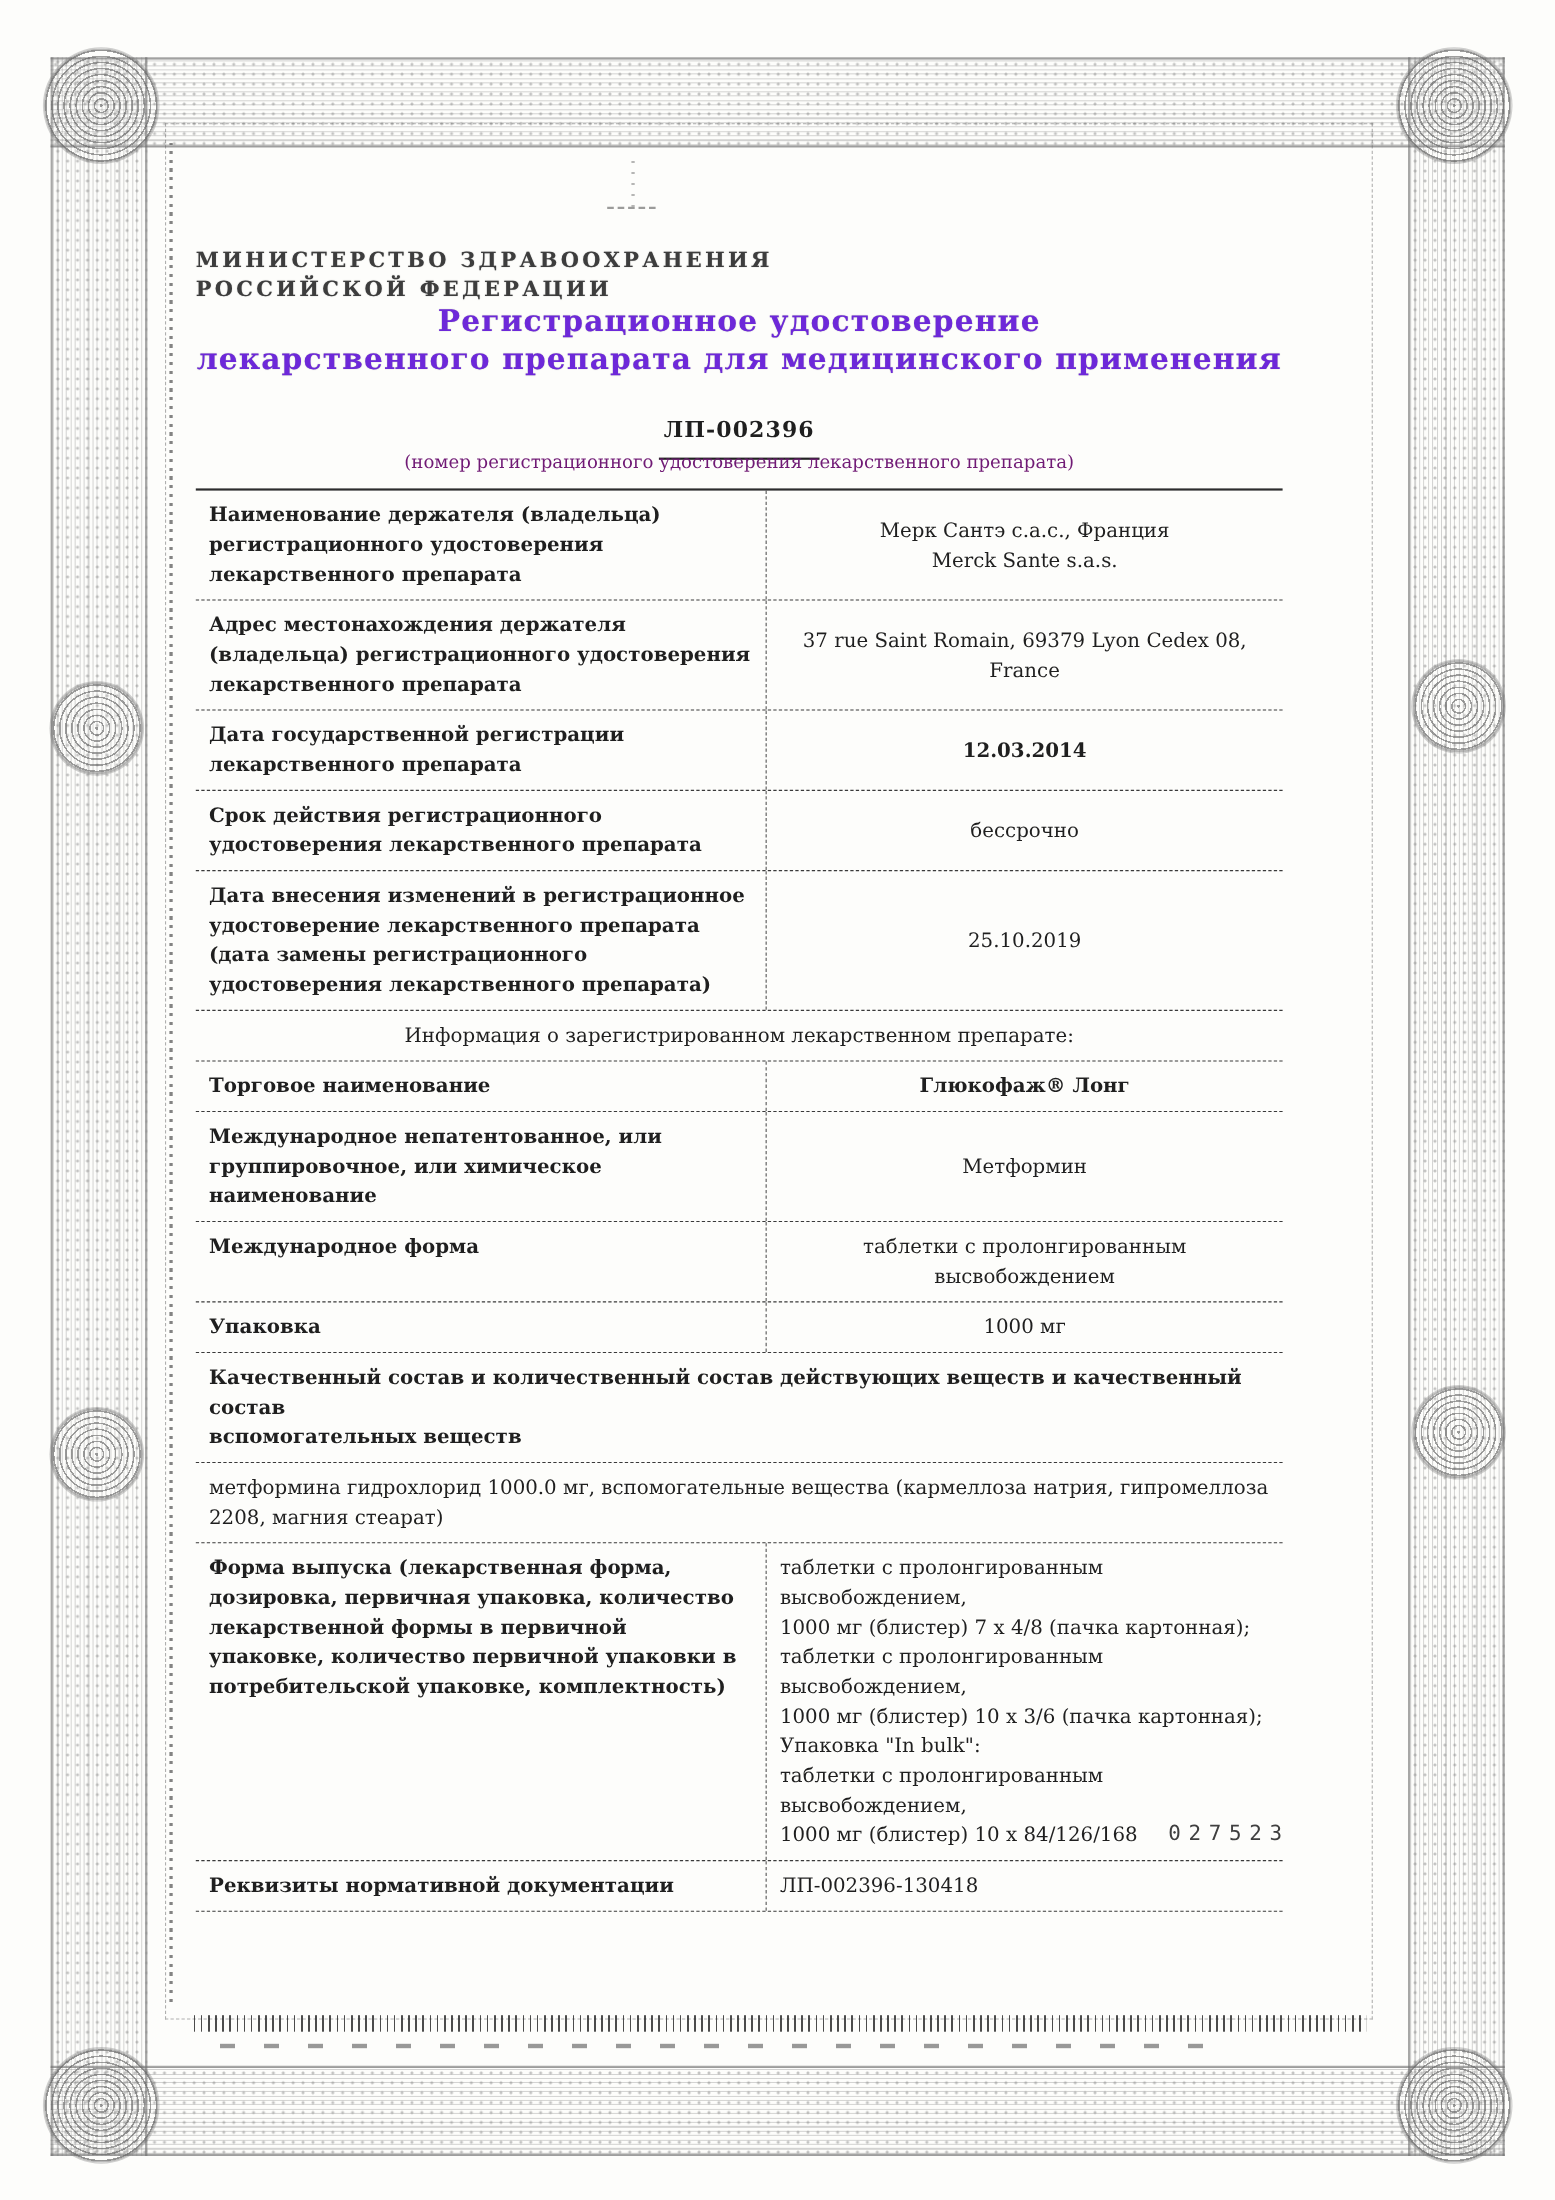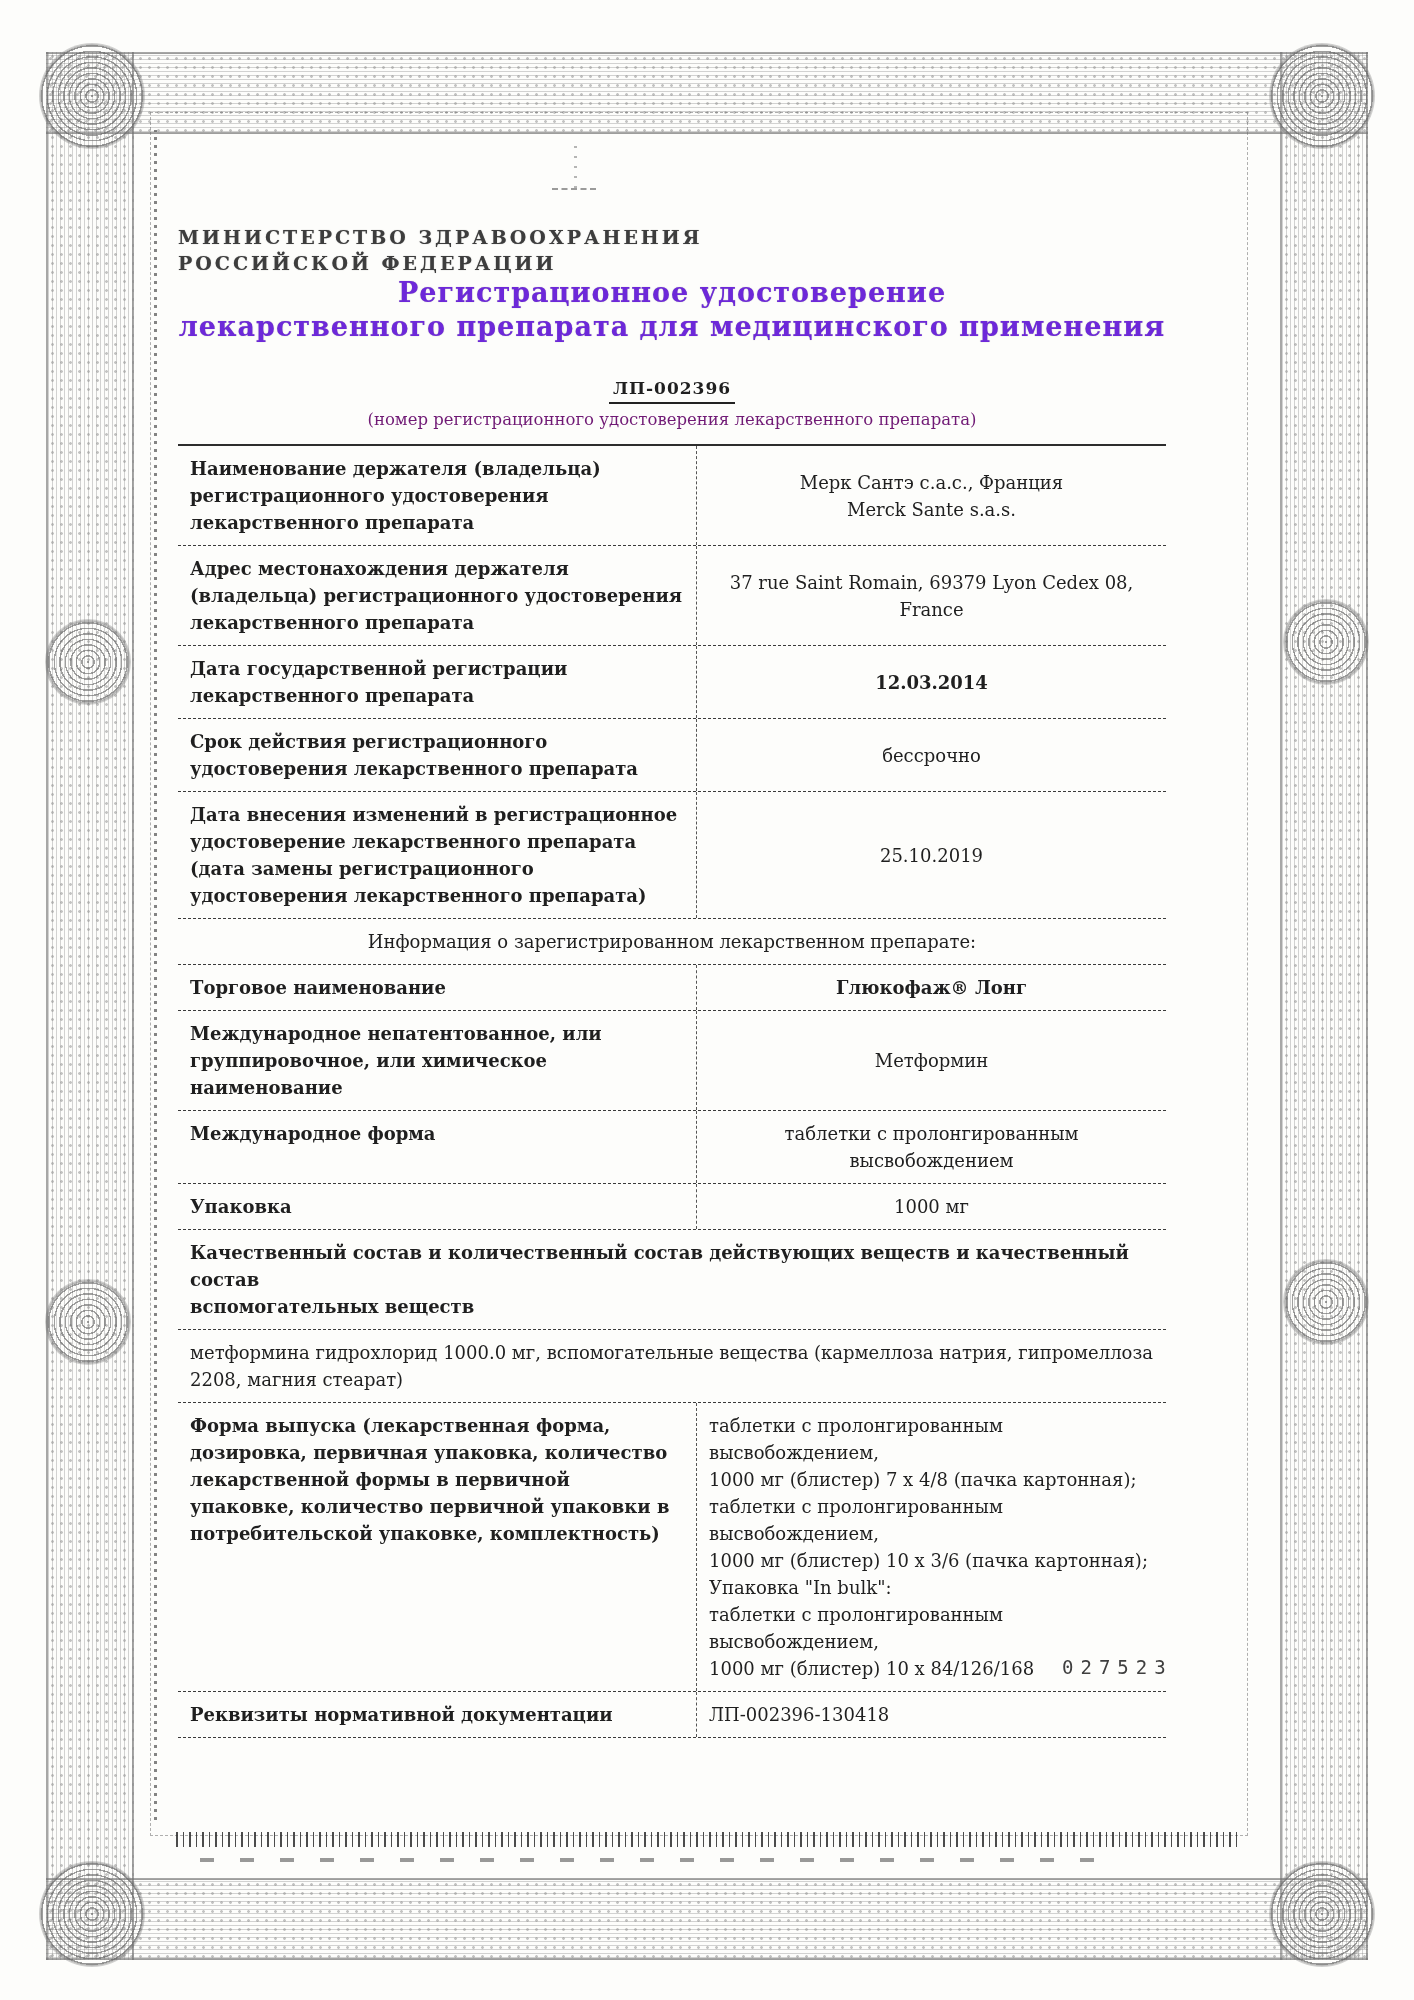--- a/index.html
+++ b/index.html
@@ -80,22 +80,22 @@
     margin-top:20px;
   }
   .doc-title{
     position:absolute;left:148px;width:1048px;top:276px;
     text-align:center;font-weight:bold;font-size:27px;line-height:1.25;
     letter-spacing:1px;color:#6d28d9;margin:0;
     text-shadow:0 0 1px rgba(60,60,60,.4);
   }
   .reg-num-wrap{position:absolute;left:178px;width:988px;top:378px;text-align:center;}
   .reg-num{
-    display:inline-block;font-weight:bold;font-size:17px;letter-spacing:1px;
-    border-bottom:2px solid #222;padding:0 4px 4px 4px;
+    display:inline-block;font-weight:bold;font-size:20px;letter-spacing:1px;
+    border-bottom:2px solid #222;padding:0 4px 14px 4px;
   }
   .reg-caption{
     position:absolute;left:178px;width:988px;top:410px;
     text-align:center;font-size:16.5px;color:#701a75;
   }
   
   .cert-table{
     position:absolute;left:178px;top:444px;width:988px;
     border-top:2px solid #2d2d2d;
     border-bottom:1px dashed #3a3a3a;

